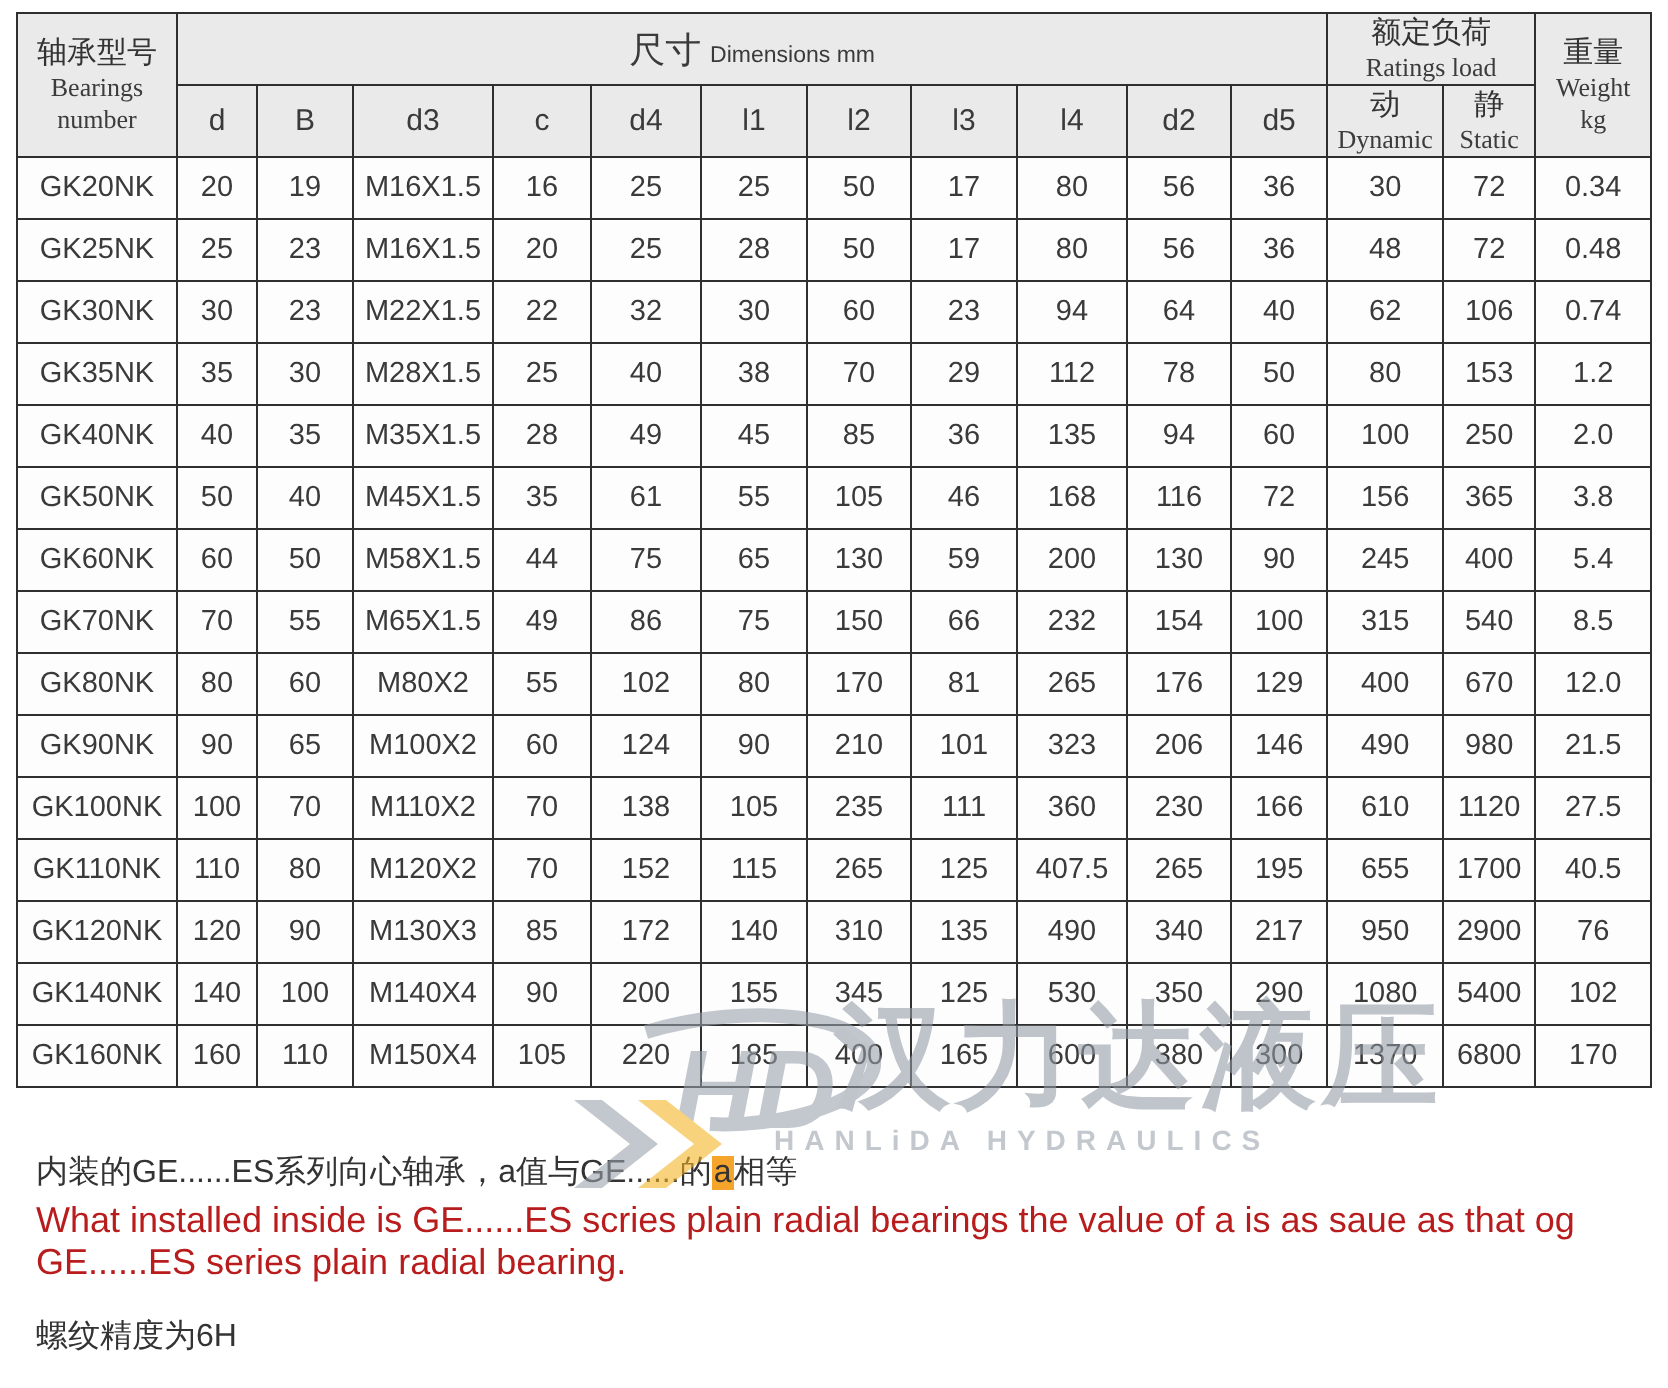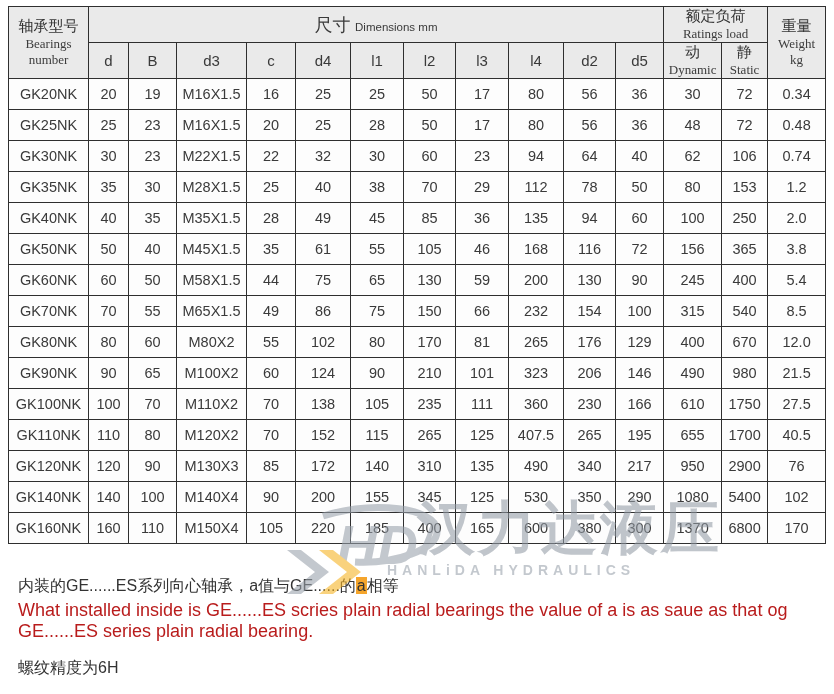--- a/index.html
+++ b/index.html
@@ -320,21 +320,21 @@
         <td>M110X2</td>
         <td>70</td>
         <td>138</td>
         <td>105</td>
         <td>235</td>
         <td>111</td>
         <td>360</td>
         <td>230</td>
         <td>166</td>
         <td>610</td>
-        <td>1750</td>
+        <td>1120</td>
         <td>27.5</td>
       </tr>
       <tr>
         <td>GK110NK</td>
         <td>110</td>
         <td>80</td>
         <td>M120X2</td>
         <td>70</td>
         <td>152</td>
         <td>115</td>

